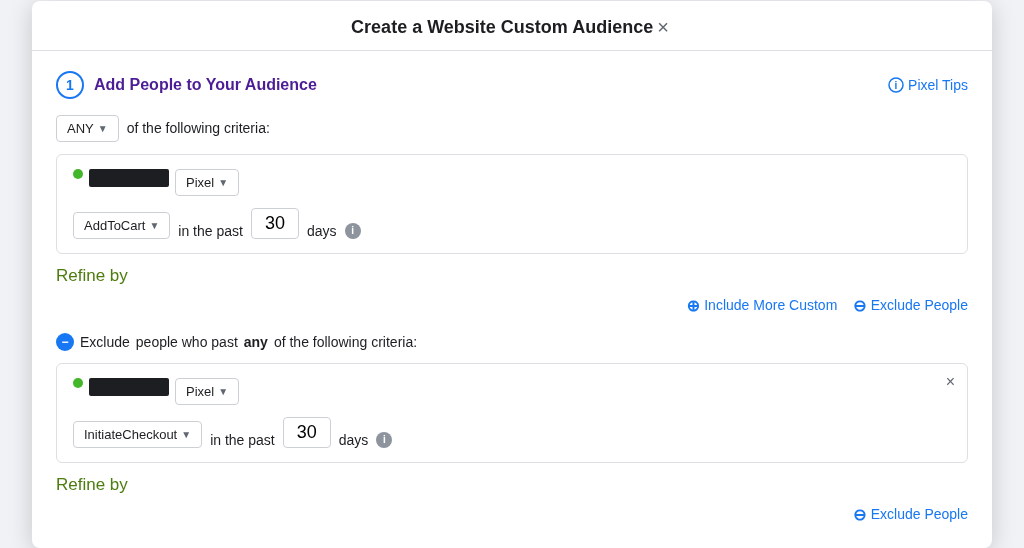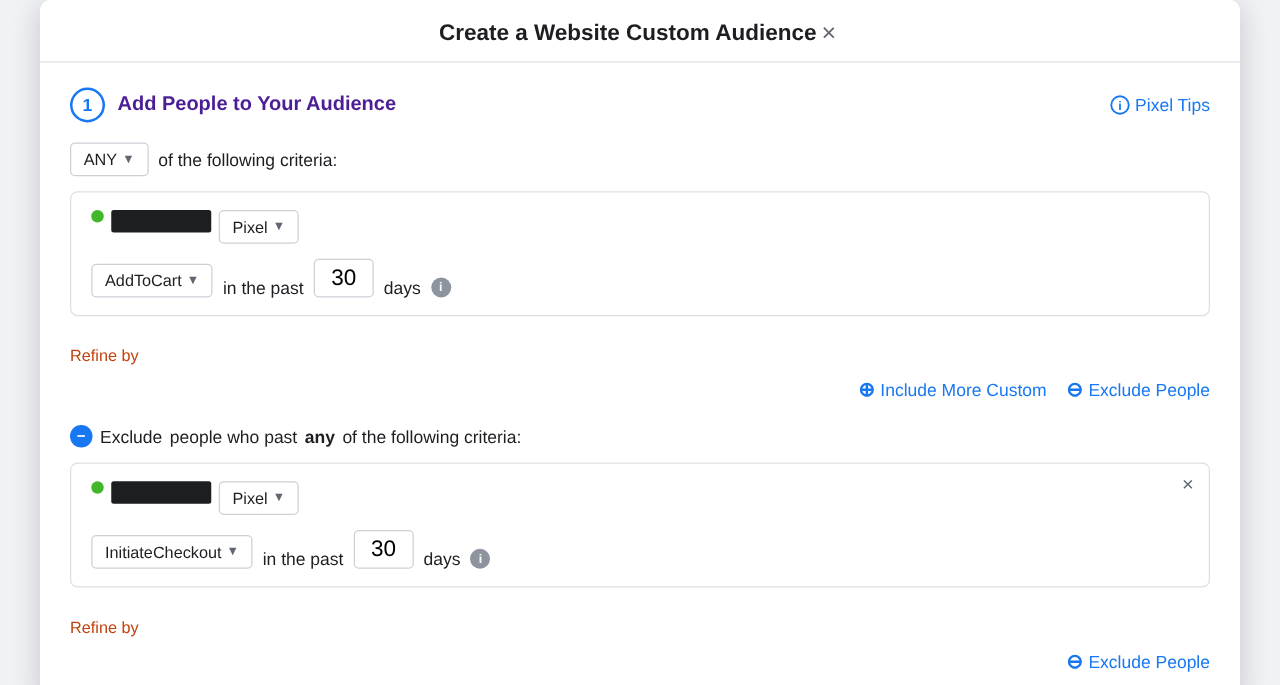--- a/index.html
+++ b/index.html
@@ -144,24 +144,24 @@
     }
     .days-input {
       border: 1px solid #ccd0d5;
       border-radius: 4px;
       padding: 4px 8px;
       font-size: 18px;
       width: 48px;
       text-align: center;
     }
     .refine-link {
-      color: #c2410c;
-      font-size: 13px;
-      cursor: pointer;
-      margin-top: 16px;
+      color: #4d7c0f;
+      font-size: 17px;
+      cursor: pointer;
+      margin-top: 4px;
       display: inline-block;
     }
     .action-row {
       display: flex;
       justify-content: flex-end;
       gap: 16px;
       margin: 10px 0 18px 0;
     }
     .action-link {
       display: flex;

